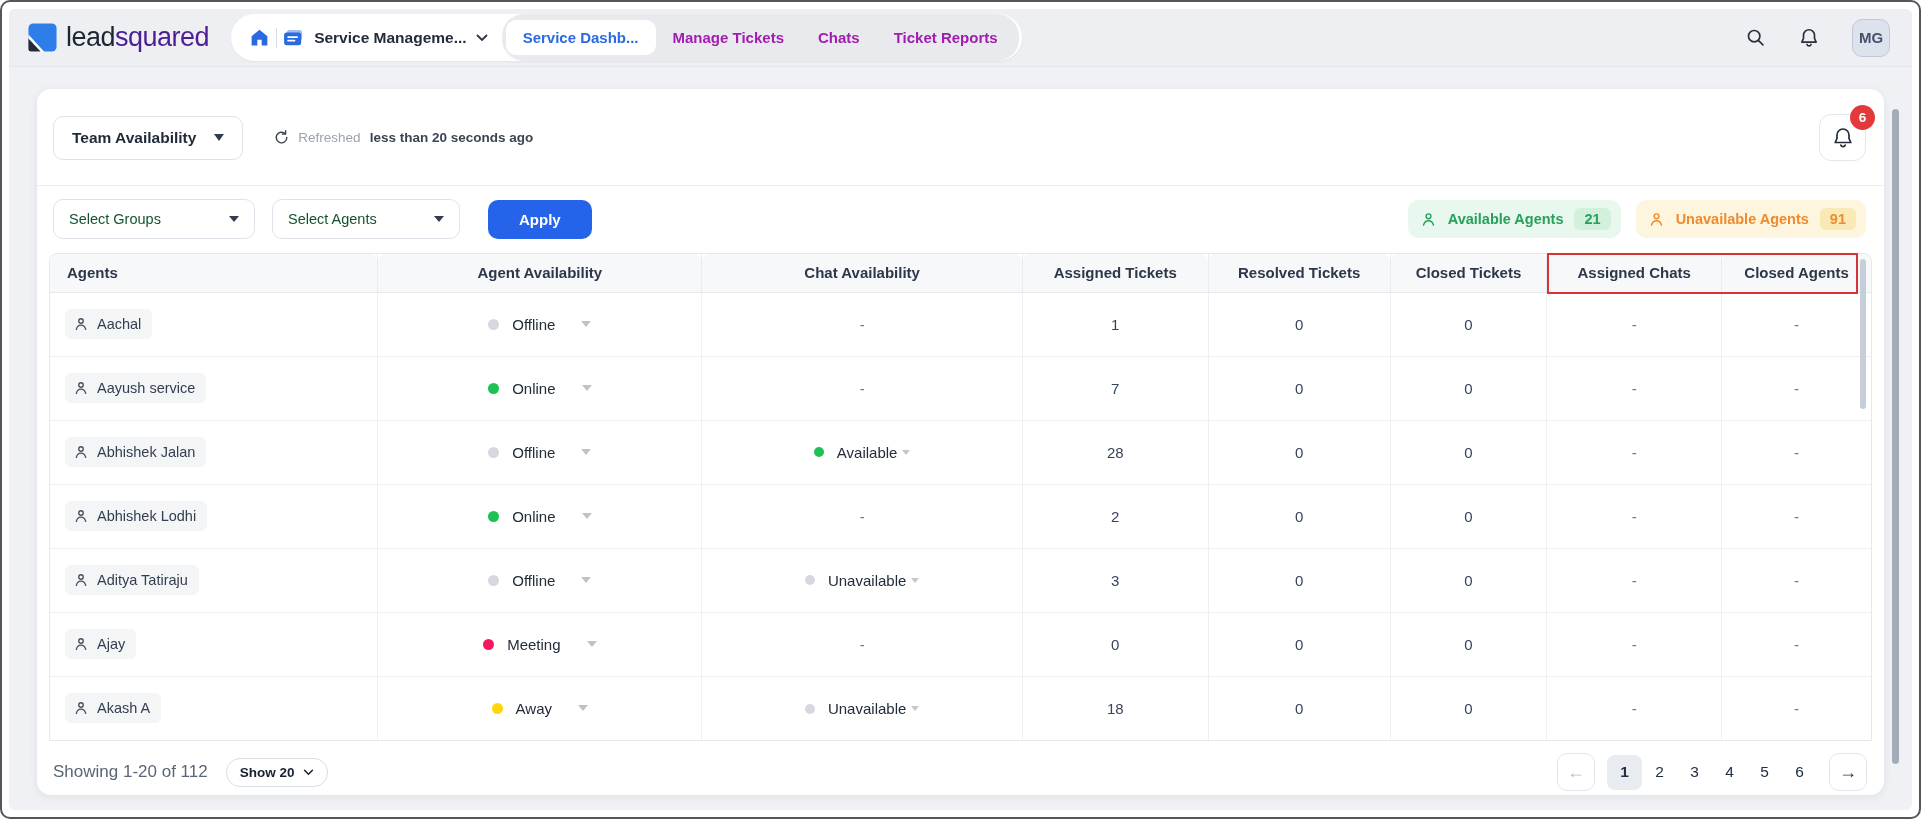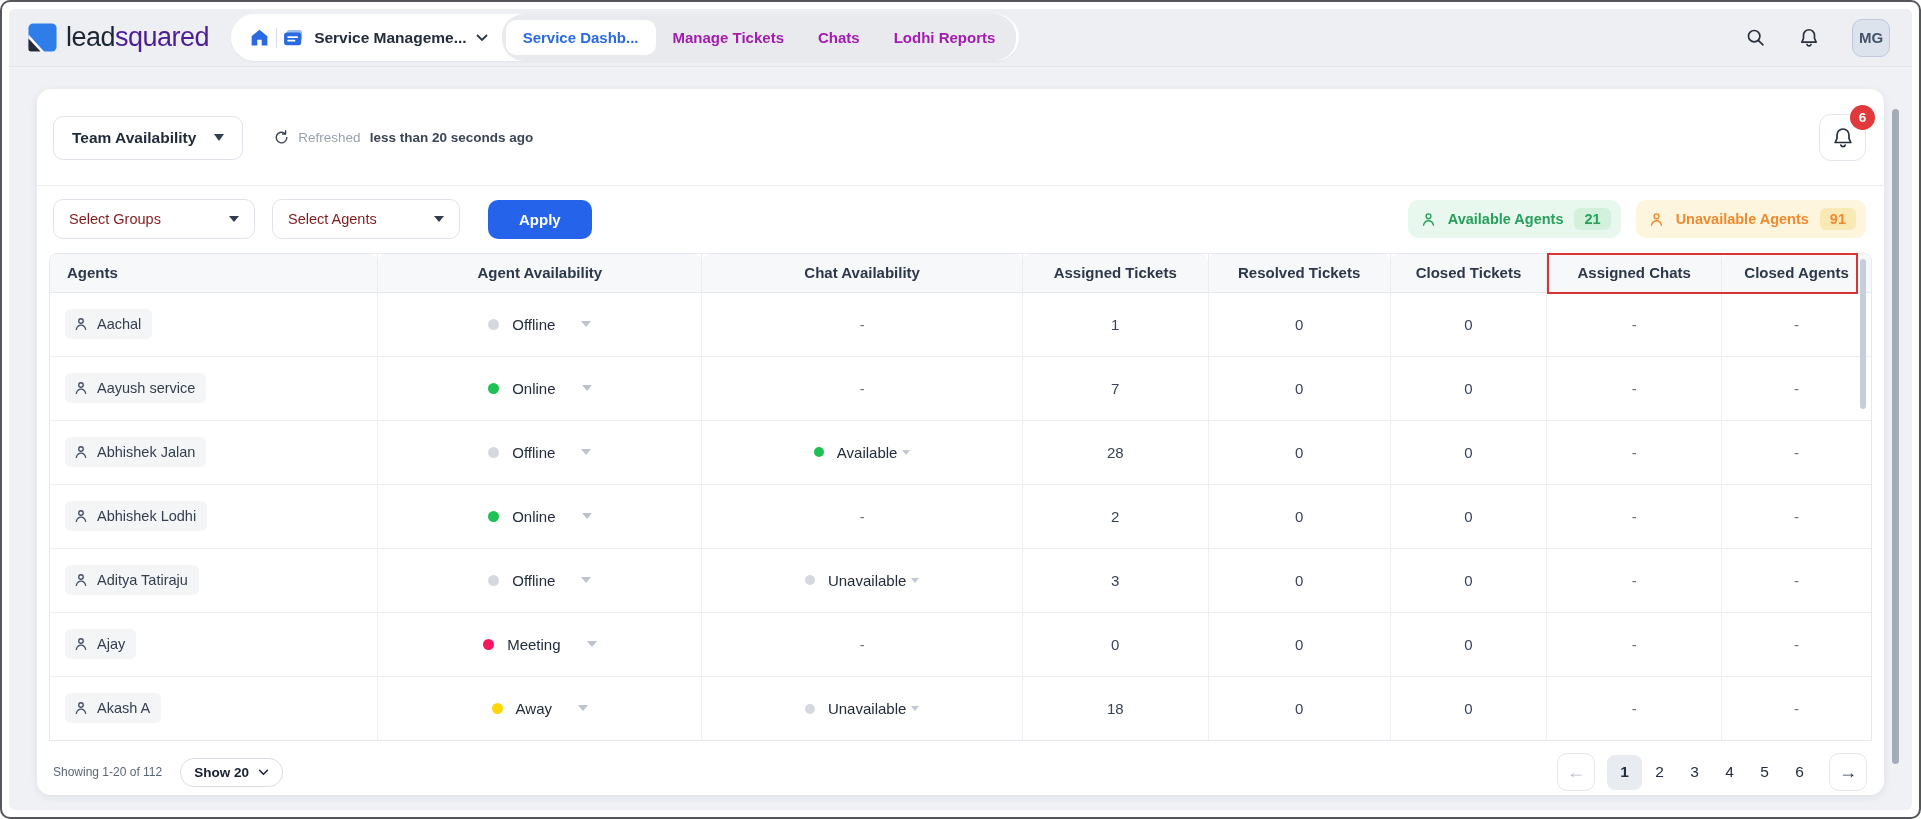--- a/index.html
+++ b/index.html
@@ -35,21 +35,21 @@
   .tri-sm { border-left-width:4.5px; border-right-width:4.5px; border-top:5.5px solid #c2c8d2; }
   .refresh-group { display:flex; align-items:center; margin-left:30px; font-size:13.5px; }
   .refreshed-label { color:#9aa3b1; margin-left:8px; }
   .refreshed-time { color:#3a4554; font-weight:700; margin-left:9px; }
   .bell-btn { margin-left:auto; position:relative; width:47px; height:47px; border:1px solid #e3e7ed; border-radius:12px; background:#fff; display:flex; align-items:center; justify-content:center; cursor:pointer; }
   .bell-badge { position:absolute; top:-10px; right:-10px; min-width:25px; height:25px; border-radius:50%; background:var(--badge-red,#e23a3c); color:#fff; font-size:13.5px; font-weight:700; display:flex; align-items:center; justify-content:center; }
 
   .divider-h { height:1px; background:#eceef2; flex:0 0 auto; }
 
   .filters { display:flex; align-items:center; padding:13px 18px 14px 16px; }
-  .select { display:flex; align-items:center; justify-content:space-between; border:1px solid #dfe3e9; border-radius:10px; padding:11px 15px; font-size:14.5px; color:#7f1d1d; background:#fff; cursor:pointer; }
+  .select { display:flex; align-items:center; justify-content:space-between; border:1px solid #dfe3e9; border-radius:10px; padding:11px 15px; font-size:14.5px; color:#14532d; background:#fff; cursor:pointer; }
   .select-groups { width:202px; margin-right:17px; }
   .select-agents { width:188px; }
   .apply-btn { margin-left:28px; background:var(--accent,#2563eb); color:#fff; font-weight:700; font-size:15px; border:none; border-radius:10px; padding:11px 31px; cursor:pointer; font-family:inherit; }
   .pills { margin-left:auto; display:flex; gap:15px; }
   .pill { display:flex; align-items:center; gap:11px; border-radius:10px; padding:8px 10px 8px 12px; font-size:14.5px; font-weight:700; }
   .pill-available { background:#e9f8ef; color:var(--green,#27a05c); }
   .pill-available .pill-count { background:#d3f0dd; }
   .pill-unavailable { background:#fdf5dd; color:var(--orange,#ee8a2f); }
   .pill-unavailable .pill-count { background:#f9e9b4; }
   .pill-count { border-radius:6px; padding:3px 10px; }
@@ -69,21 +69,21 @@
   .avail-label { margin:0 0 0 13px; color:#222c3a; }
   .avail-wrap .tri-gray { margin-left:26px; }
   .chat-wrap { display:inline-flex; align-items:center; cursor:pointer; }
   .chat-wrap .chat-label { margin:0 5px 0 13px; color:#222c3a; }
   .dash { color:#6b7280; }
   .annotation-box { position:absolute; top:-1px; left:82.2%; right:13px; height:41px; border:2px solid var(--annotation-red,#d93434); pointer-events:none; }
   .inner-scroll-thumb { position:absolute; top:5px; right:5px; width:6px; height:150px; background:#c6ced9; border-radius:3px; cursor:pointer; }
 
   
   .card-footer { display:flex; align-items:center; padding:12px 17px 0 16px; }
-  .showing { font-size:12px; color:#5a6676; }
+  .showing { font-size:17px; color:#5a6676; }
   .show-chip { margin-left:18px; display:flex; align-items:center; gap:9px; border:1px solid #d9dee5; border-radius:14px; padding:6px 13px; font-size:13.5px; font-weight:700; color:#16202e; background:#fff; cursor:pointer; }
   .pager { margin-left:auto; display:flex; align-items:center; }
   .page-arrow { width:38px; height:38px; border:1px solid #e2e6eb; border-radius:10px; background:#fff; display:flex; align-items:center; justify-content:center; font-size:18px; cursor:pointer; font-family:inherit; }
   .page-arrow.prev { color:#b6bec9; margin-right:12px; }
   .page-arrow.next { color:#2c3749; margin-left:12px; }
   .page-num { width:35px; height:35px; display:flex; align-items:center; justify-content:center; font-size:15.5px; color:#222e41; cursor:pointer; border-radius:8px; }
   .page-num.active { background:#e8ebf0; font-weight:700; }
 
   .window-scroll-thumb { position:absolute; right:13px; top:100px; width:7px; height:655px; background:#a6acb6; border-radius:4px; cursor:pointer; }
 </style>
@@ -119,21 +119,21 @@
           </svg>
           <span>Service Manageme...</span>
           <svg width="12" height="8" viewBox="0 0 12 8">
             <polyline points="1.5,1.5 6,6 10.5,1.5" fill="none" stroke="#2a3443" stroke-width="1.8" stroke-linecap="round"></polyline>
           </svg>
         </div>
         <nav class="tabs">
           <div class="tab active">Service Dashb...</div>
           <div class="tab">Manage Tickets</div>
           <div class="tab">Chats</div>
-          <div class="tab">Lodhi Reports</div>
+          <div class="tab">Ticket Reports</div>
         </nav>
       </div>
 
       <div class="nav-right">
         <button class="icon-btn">
           <svg width="21" height="21" viewBox="0 0 24 24">
             <circle cx="10.5" cy="10.5" r="6.5" fill="none" stroke="#27303c" stroke-width="1.9"></circle>
             <line x1="15.5" y1="15.5" x2="20.5" y2="20.5" stroke="#27303c" stroke-width="1.9" stroke-linecap="round"></line>
           </svg>
         </button>

